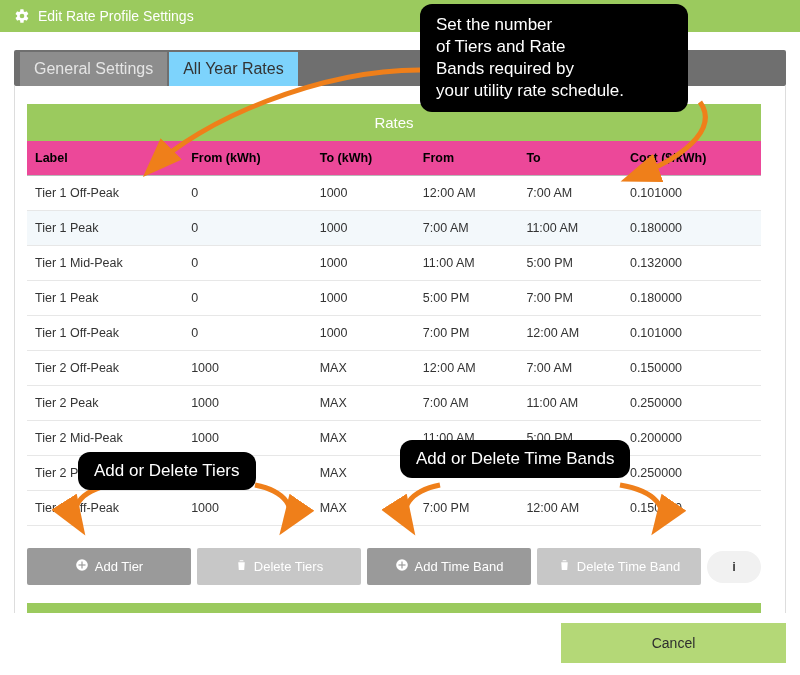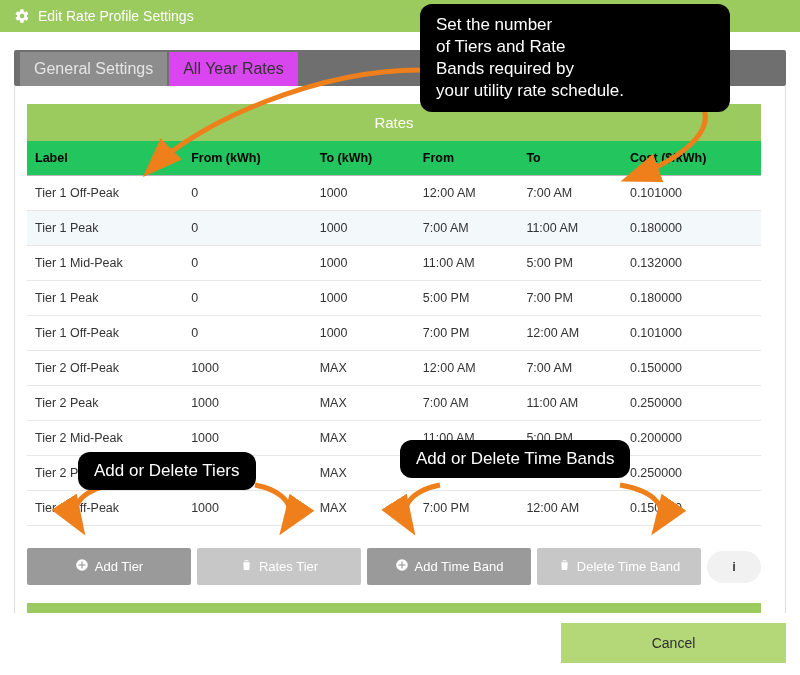--- a/index.html
+++ b/index.html
@@ -44,21 +44,21 @@
   }
   .tab {
     padding: 8px 14px;
     font-size: 16px;
     color: #e5e5e5;
     background: #8d8d8d;
     margin-right: 2px;
     cursor: pointer;
   }
   .tab.active {
-    background: #d946ef;
+    background: #7dd3fc;
     color: #333;
   }
   .scrollarea {
     border: 1px solid #ddd;
     border-top: none;
     height: 532px;
     overflow-y: scroll;
     padding: 18px 24px 10px 12px;
   }
   .panel-head {
@@ -72,21 +72,21 @@
   table.rates {
     width: 100%;
     border-collapse: collapse;
     font-size: 12.5px;
   }
   table.rates th {
     text-align: left;
     font-weight: 600;
     padding: 10px 8px;
     border-bottom: 1px solid #b9b9b9;
-    background: #22c55e;
+    background: #ec4899;
     color: #000;
   }
   table.rates td {
     padding: 10px 8px;
     border-bottom: 1px solid #e7e7e7;
     color: #333;
   }
   table.rates tr.alt td { background: #f3f8fb; }
   .action-row {
     display: flex;
@@ -290,21 +290,21 @@
               </svg>
           </span>
           <span>Add Tier</span>
         </div>
         <div class="action-btn faded">
           <span>
             <svg width="13" height="14" viewBox="0 0 24 24" fill="#fff">
                 <path d="M6 7h12l-1 14H7L6 7zm3-4h6l1 2H8l1-2z"></path>
               </svg>
           </span>
-          <span>Rates Tier</span>
+          <span>Delete Tiers</span>
         </div>
         <div class="action-btn">
           <span>
             <svg width="14" height="14" viewBox="0 0 24 24" fill="#fff">
                 <circle cx="12" cy="12" r="10" fill="#fff"></circle>
                 <rect x="11" y="6" width="2" height="12" fill="#9a9a9a"></rect>
                 <rect x="6" y="11" width="12" height="2" fill="#9a9a9a"></rect>
               </svg>
           </span>
           <span>Add Time Band</span>
@@ -324,21 +324,21 @@
 
       <div class="panel-head other">Other Fees and Charges</div>
 
     </div>
   </div>
 
   <div class="footer">
     <div class="footer-btn">Cancel</div>
   </div>
 
-  <div class="callout" style="top:4px; left:420px; width:310px;">Set the number
+  <div class="callout" style="top:4px; left:420px; width:268px;">Set the number
 of Tiers and Rate
 Bands required by
 your utility rate schedule.</div>
   <div class="callout small" style="top:452px; left:78px;">Add or Delete Tiers</div>
   <div class="callout small" style="top:440px; left:400px;">Add or Delete Time Bands</div>
 
   <div class="arrow" style="top:60px; left:120px; width:320px; height:120px;">
     <svg width="320" height="120">
       <defs>
           <marker id="ah1" markerWidth="10" markerHeight="10" refX="6" refY="3" orient="auto">

